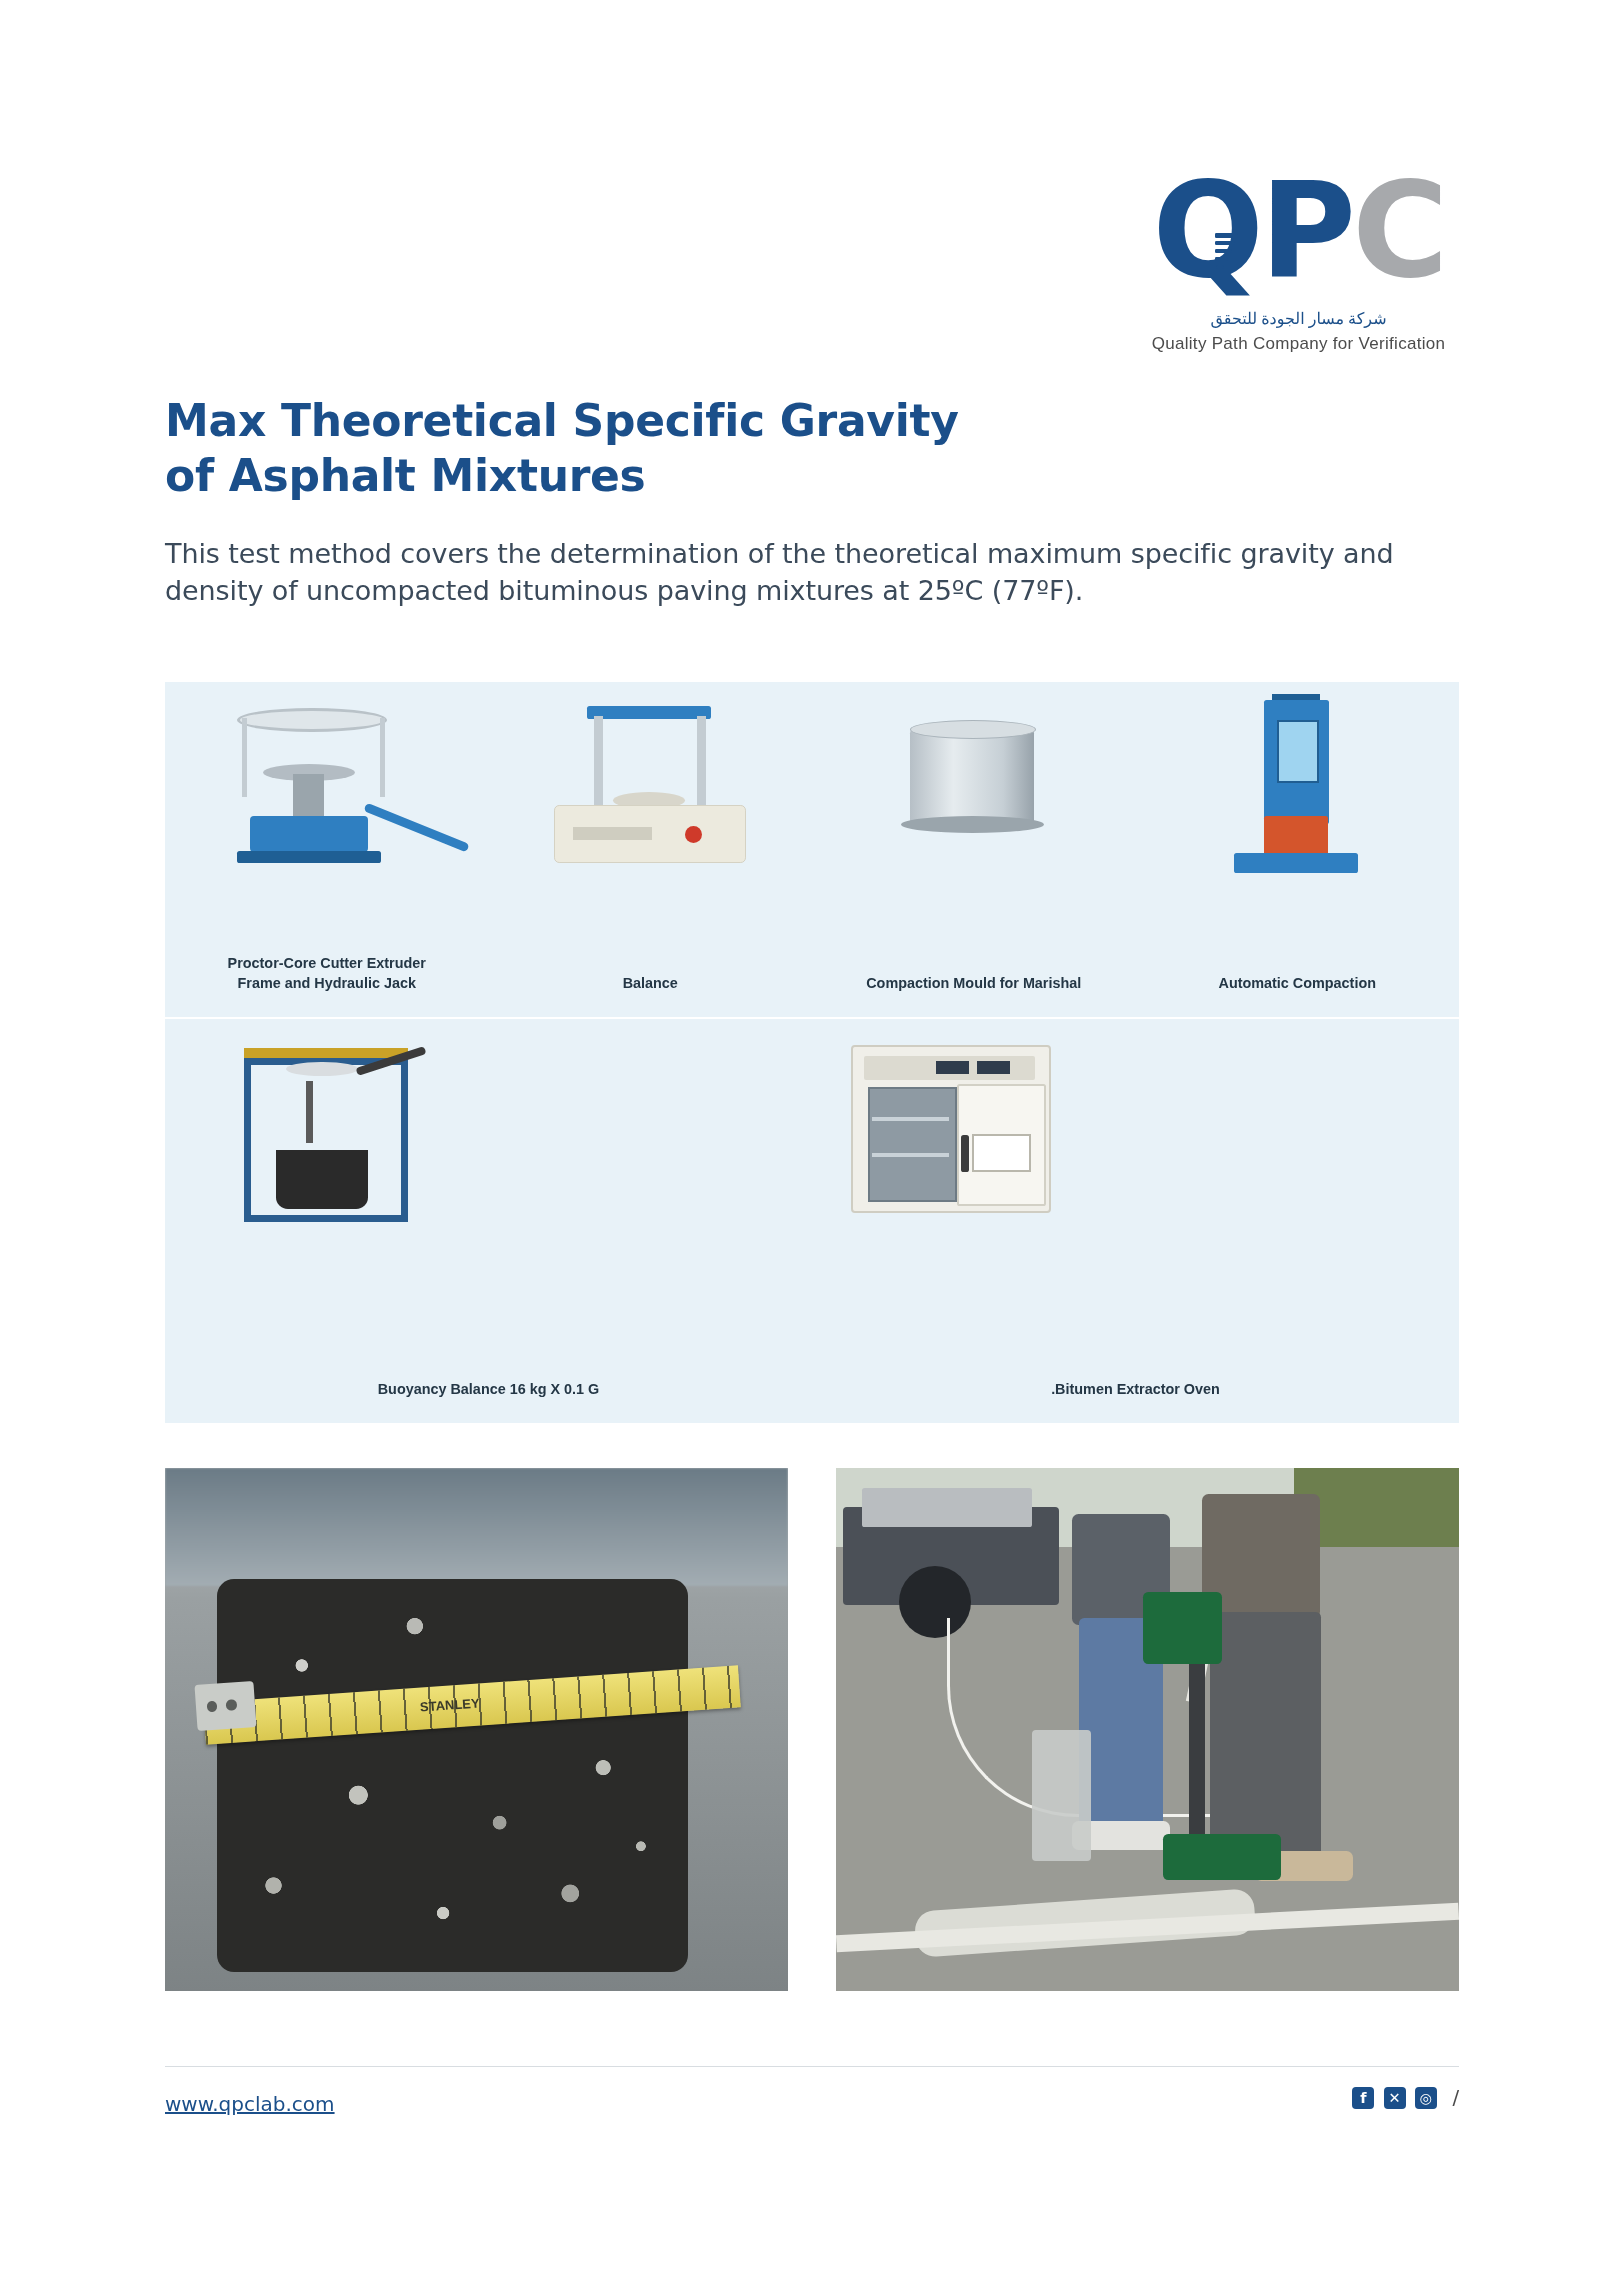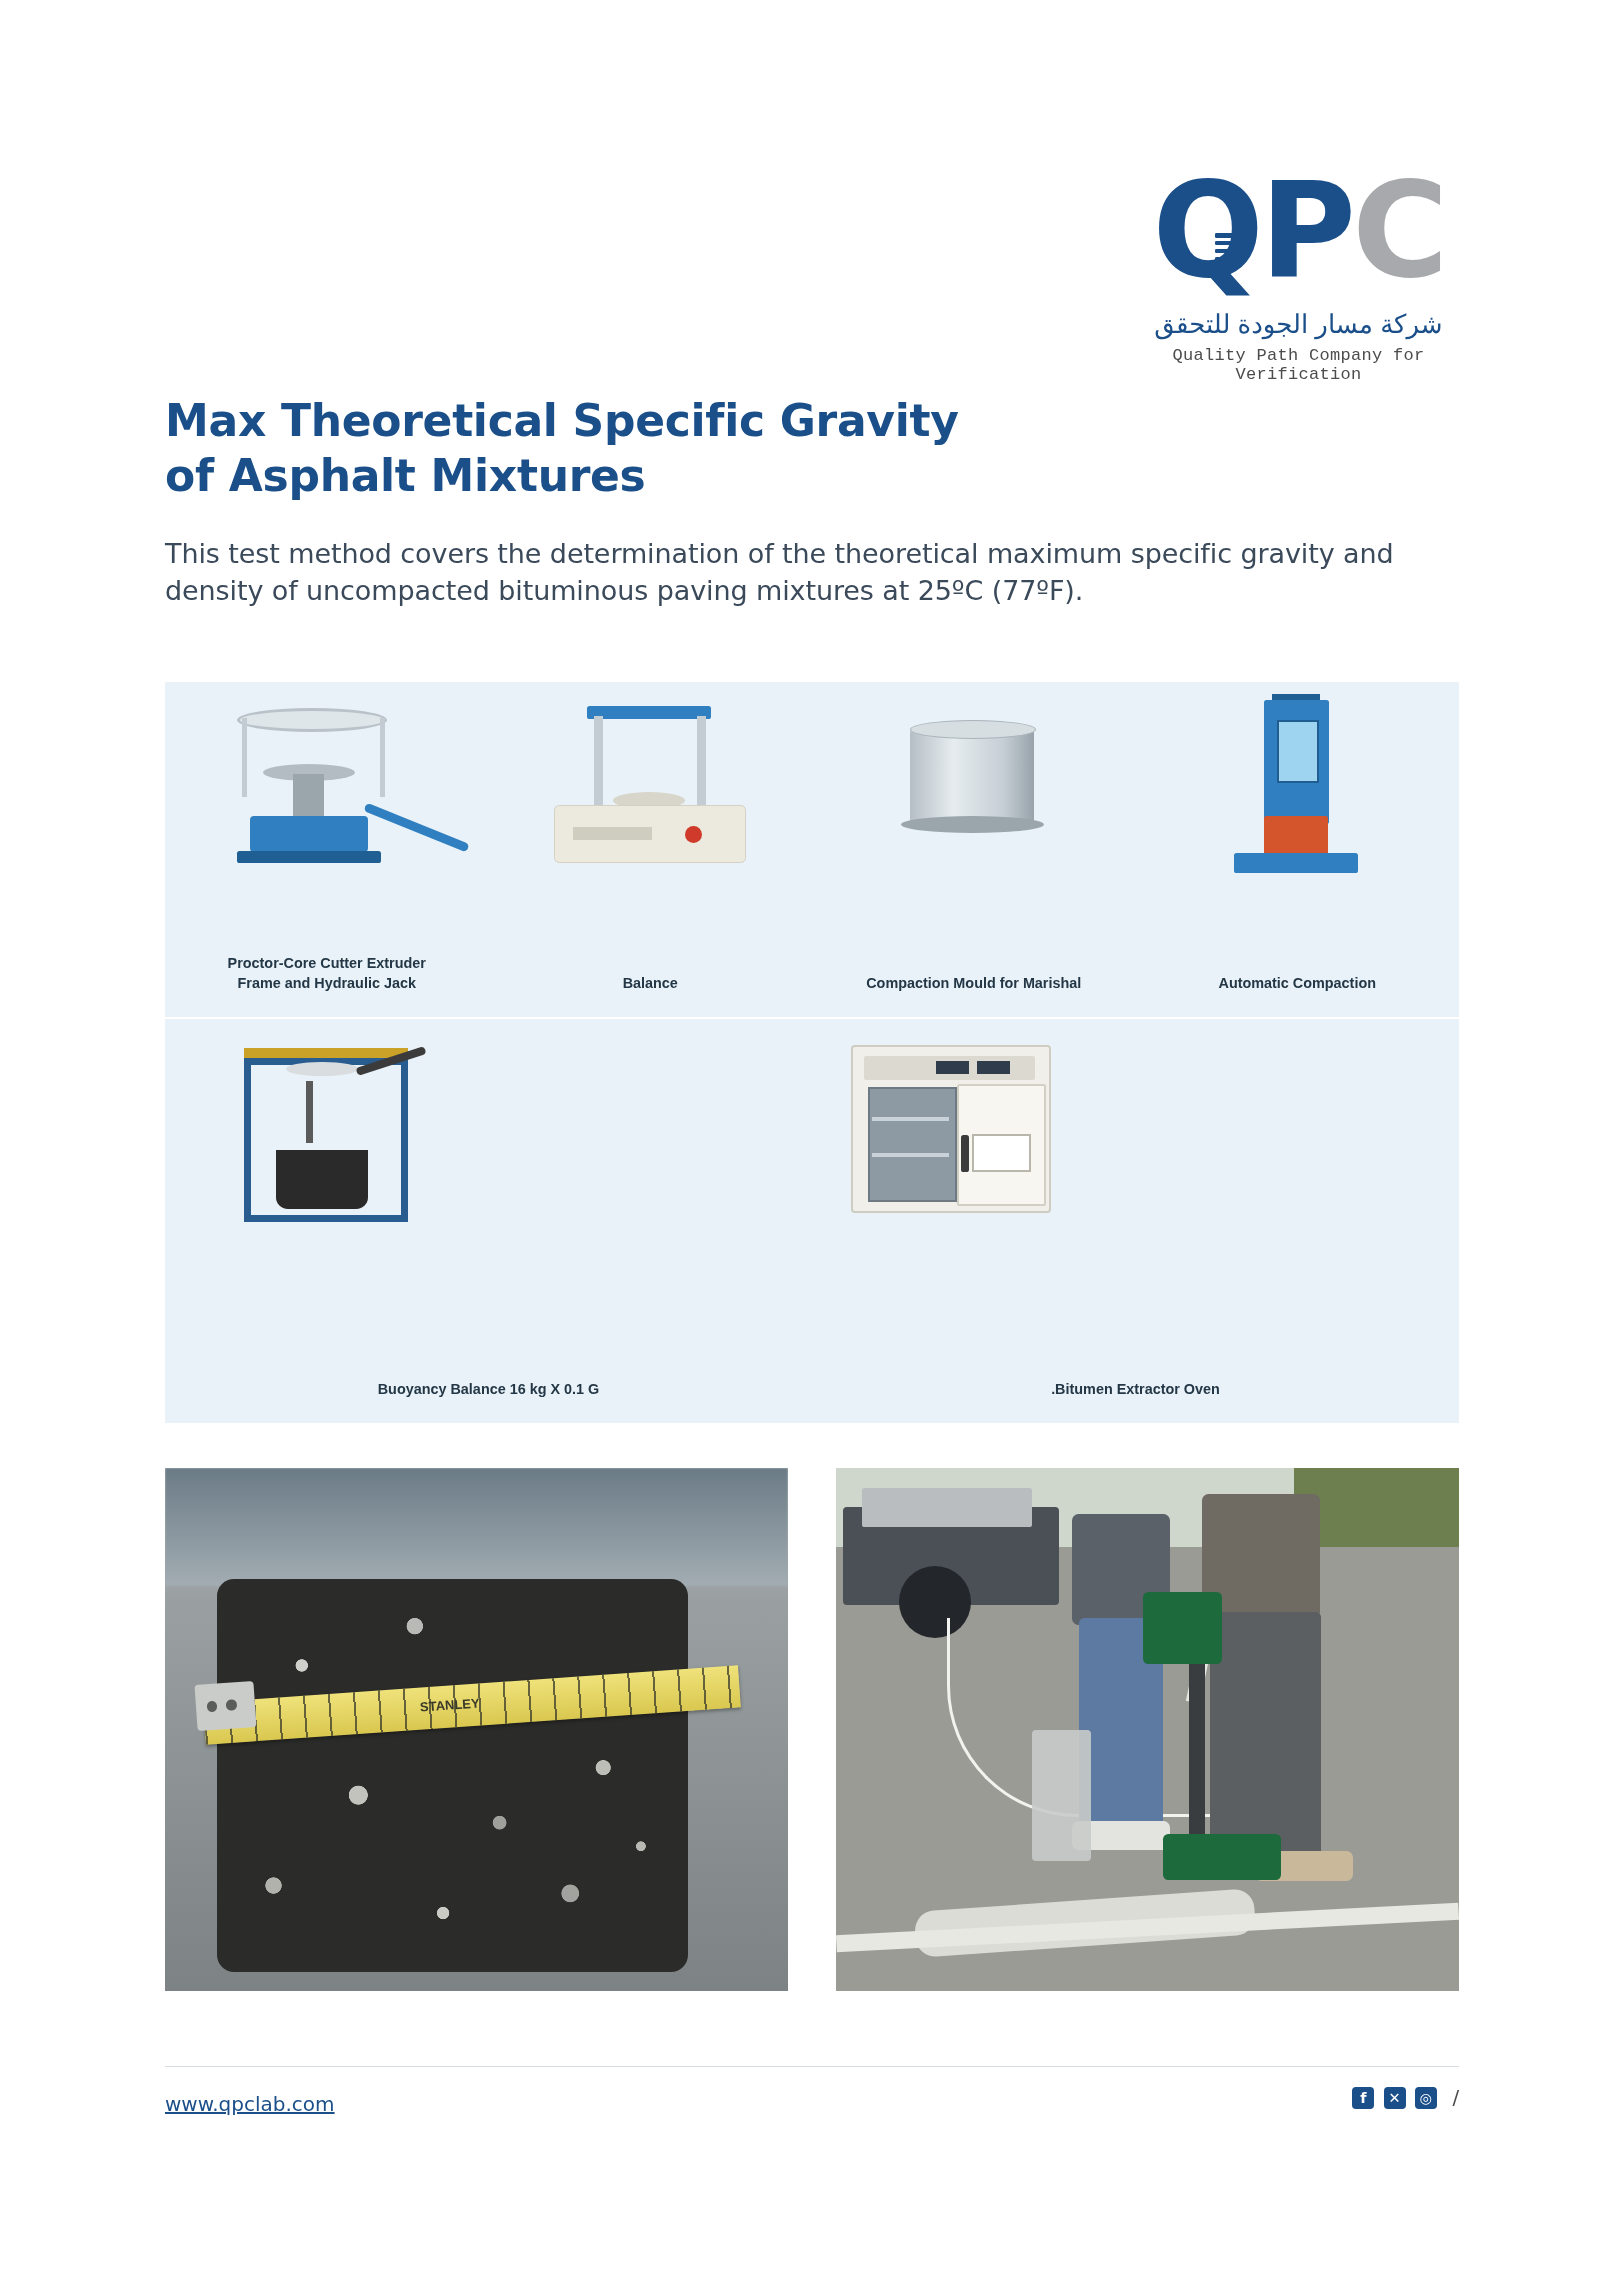--- a/index.html
+++ b/index.html
@@ -59,29 +59,29 @@
     background: #1b4f8a;
     margin-bottom: 3.3px;
     border-radius: 1.3px;
   }
   .logo-screw i:nth-child(1) { width: 23.6px; }
   .logo-screw i:nth-child(2) { width: 20px; }
   .logo-screw i:nth-child(3) { width: 17px; }
   .logo-screw i:nth-child(4) { width: 13px; }
   .logo-screw i:nth-child(5) { width: 8.5px; margin-left: 1.3px;}
   .logo-ar {
-    font-family: Liberation Sans, sans-serif;
-    font-size: 26px;
+    font-family: Liberation Serif, serif;
+    font-size: 16px;
     color: #1b4f8a;
     direction: rtl;
     margin-top: 3.9px;
     letter-spacing: 0px;
   }
   .logo-en {
-    font-family: Liberation Mono, monospace;
+    font-family: Liberation Sans, sans-serif;
     font-size: 17px;
     color: #4c4c4c;
     margin-top: 6.5px;
     letter-spacing: 0.3px;
   }
 
   
   .title {
     position: absolute;
     left: 165px;

